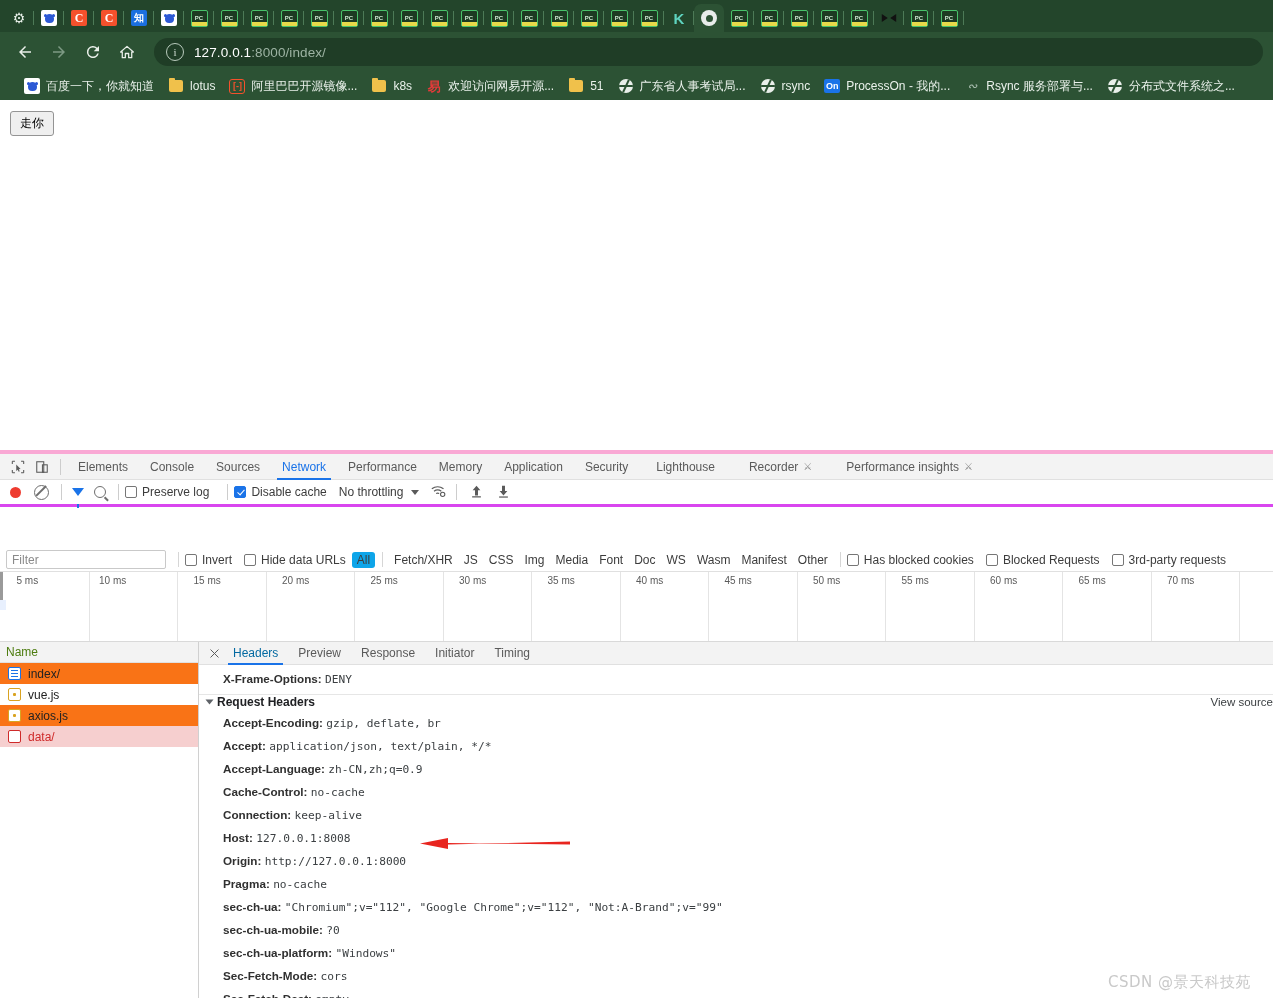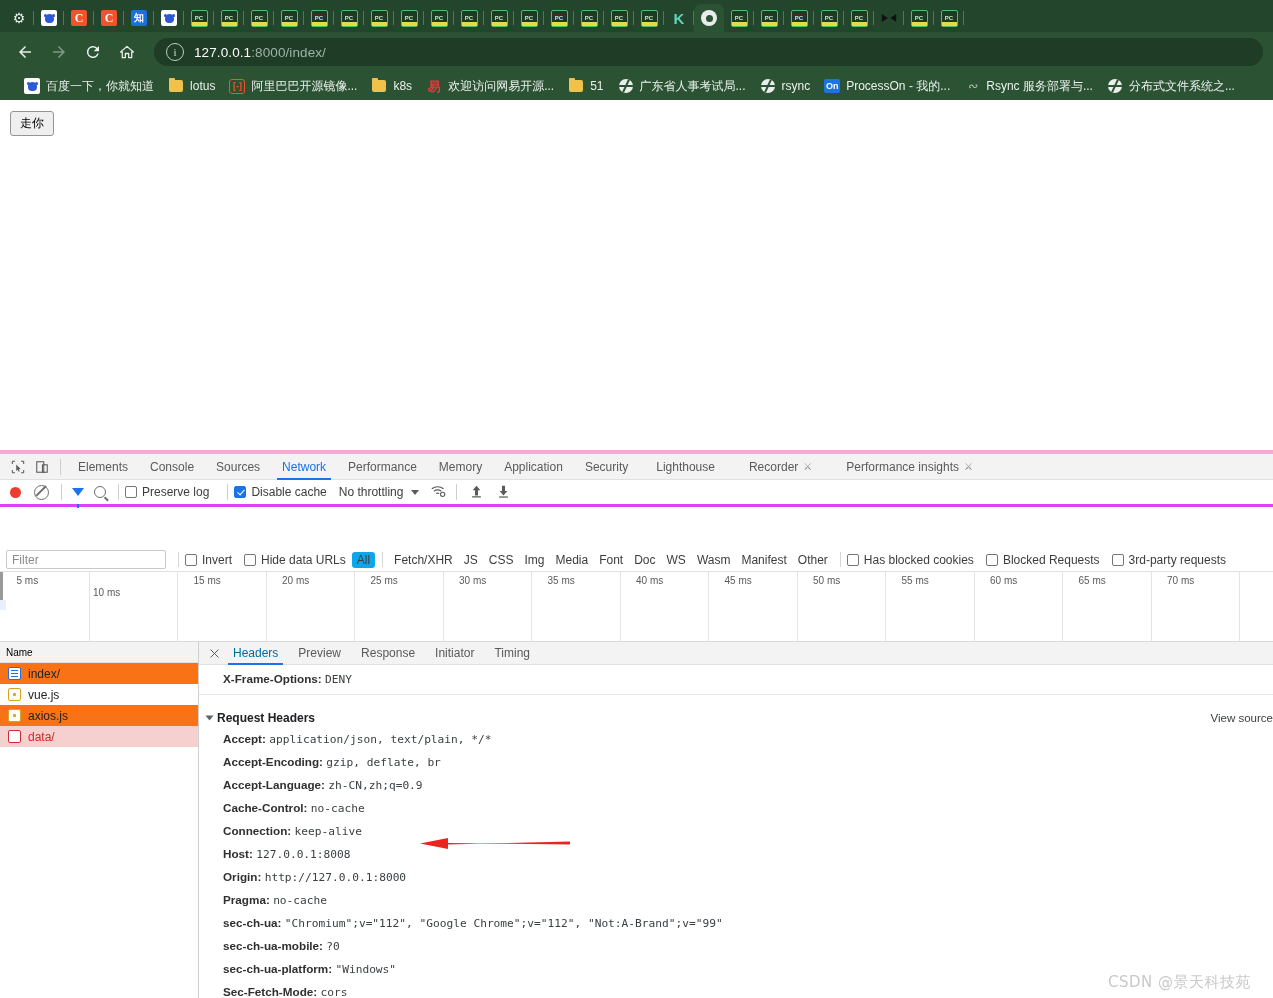--- a/index.html
+++ b/index.html
@@ -97,21 +97,21 @@
   .bar-sep{width:1px;height:15px;background:#d6d6d6;margin:0 6px;}
 
   #timeline{height:70px;position:relative;border-bottom:1px solid #d9d9d9;background:#fff;box-sizing:border-box;}
   .tl-tick{position:absolute;top:0;bottom:0;border-left:1px solid #e4e4e4;}
   .tl-label{position:absolute;top:3px;font-size:10px;color:#5a5a5a;text-align:left;}
   #tl-handle{position:absolute;left:0;top:0;width:3px;height:28px;background:#9a9a9a;}
   #tl-strip{position:absolute;left:0;top:28px;width:6px;height:10px;background:#e8f0fe;}
 
   #dt-split{display:flex;height:380px;}
   #req-list{width:199px;border-right:1px solid #d0d0d0;box-sizing:border-box;background:#fff;}
-  #req-head{height:21px;display:flex;align-items:center;padding-left:6px;font-size:10px;color:#000000;
+  #req-head{height:21px;display:flex;align-items:center;padding-left:6px;font-size:12px;color:#4d7c0f;
      border-bottom:1px solid #e0e0e0;background:#f3f3f3;box-sizing:border-box;}
   .req-row{height:21px;display:flex;align-items:center;padding-left:8px;font-size:12px;color:#222;box-sizing:border-box;}
   .req-row.alt{background:#f97316;}
   .req-row.sel{background:#f6cfcf;color:#cf2a2a;}
   .rico{width:13px;height:13px;margin-right:7px;flex:0 0 auto;box-sizing:border-box;}
   .rico.doc{border:1.3px solid #1a73e8;border-radius:2px;position:relative;background:#fff;}
   .rico.doc:after{content:"";position:absolute;left:2px;top:2px;right:2px;height:1px;background:#1a73e8;
      box-shadow:0 3px 0 0 #1a73e8, 0 6px 0 0 #1a73e8;}
   .rico.js{border:1.3px solid #d9a321;border-radius:2px;background:#fff;position:relative;}
   .rico.js:after{content:"";position:absolute;left:4px;top:4px;width:3px;height:3px;background:#d9a321;border-radius:1px;}
@@ -122,21 +122,21 @@
      background:#f3f3f3;box-sizing:border-box;}
   .close-x{width:18px;height:18px;display:flex;align-items:center;justify-content:center;color:#5a5a5a;font-size:13px;}
   .d-tab{height:23px;line-height:23px;padding:0 10px;font-size:12px;color:#5a5a5a;position:relative;}
   .d-tab.sel{color:#0369a1;}
   .d-tab.sel:after{content:"";position:absolute;left:5px;right:5px;bottom:0;height:2px;background:#1a73e8;}
 
   #headers-body{flex:1;overflow:hidden;position:relative;padding-top:3px;background:#fff;}
   .hrow{padding:2px 0 2px 24px;font-size:12px;line-height:18px;white-space:nowrap;}
   .hname{color:#303030;font-weight:bold;font-size:11.7px;font-family:"Liberation Sans",sans-serif;}
   .hval{color:#3c4043;font-family:"DejaVu Sans Mono","Liberation Mono",monospace;font-size:11.2px;}
-  .hsection{padding:16px 0 3px 6px;font-size:12px;color:#202124;font-weight:bold;display:flex;align-items:center;
+  .hsection{padding:0 0 3px 6px;font-size:12px;color:#202124;font-weight:bold;display:flex;align-items:center;
      border-top:1px solid #e6e6e6;margin-top:3px;position:relative;}
   .tri{width:0;height:0;border-left:5px solid #5f6368;border-top:4px solid transparent;border-bottom:4px solid transparent;
      transform:rotate(90deg);margin-right:5px;margin-left:2px;}
   #view-source{position:absolute;right:0;font-size:11.5px;color:#3c4043;font-weight:normal;}
   #red-arrow{position:absolute;left:418px;top:832px;width:152px;height:22px;}
   #watermark{position:absolute;right:22px;bottom:6px;font-size:15px;color:#c9c9c9;letter-spacing:.5px;
      font-family:"DejaVu Sans",sans-serif;}
 </style>
 </head>
 <body>
@@ -532,21 +532,21 @@
       <span>3rd-party requests</span>
     </label>
   </div>
 
   <div id="timeline">
     <div id="tl-handle"></div>
     <div id="tl-strip"></div>
   <div class="tl-tick" style="left: 88.5px;"></div>
       <div class="tl-label" style="left: 16.5px; width: 66px;">5 ms</div>
       <div class="tl-tick" style="left: 177px;"></div>
-      <div class="tl-label" style="left: 93px; width: 66px; margin-top: 12px;">10 ms</div>
+      <div class="tl-label" style="left: 99px; width: 66px;">10 ms</div>
       <div class="tl-tick" style="left: 265.5px;"></div>
       <div class="tl-label" style="left: 193.5px; width: 66px;">15 ms</div>
       <div class="tl-tick" style="left: 354px;"></div>
       <div class="tl-label" style="left: 282px; width: 66px;">20 ms</div>
       <div class="tl-tick" style="left: 442.5px;"></div>
       <div class="tl-label" style="left: 370.5px; width: 66px;">25 ms</div>
       <div class="tl-tick" style="left: 531px;"></div>
       <div class="tl-label" style="left: 459px; width: 66px;">30 ms</div>
       <div class="tl-tick" style="left: 619.5px;"></div>
       <div class="tl-label" style="left: 547.5px; width: 66px;">35 ms</div>
@@ -609,22 +609,22 @@
         <div class="hrow">
           <span class="hname">X-Frame-Options:</span>
           <span class="hval">DENY</span>
         </div>
         <div class="hsection">
           <span class="tri"></span>
           <span>Request Headers</span>
           <span id="view-source">View source</span>
         </div>
         <div id="req-headers">
+            <div class="hrow"><span class="hname">Accept-Encoding:</span> <span class="hval">gzip, deflate, br</span></div>
             <div class="hrow"><span class="hname">Accept:</span> <span class="hval">application/json, text/plain, */*</span></div>
-            <div class="hrow"><span class="hname">Accept-Encoding:</span> <span class="hval">gzip, deflate, br</span></div>
             <div class="hrow"><span class="hname">Accept-Language:</span> <span class="hval">zh-CN,zh;q=0.9</span></div>
             <div class="hrow"><span class="hname">Cache-Control:</span> <span class="hval">no-cache</span></div>
             <div class="hrow"><span class="hname">Connection:</span> <span class="hval">keep-alive</span></div>
             <div class="hrow"><span class="hname">Host:</span> <span class="hval">127.0.0.1:8008</span></div>
             <div class="hrow"><span class="hname">Origin:</span> <span class="hval">http://127.0.0.1:8000</span></div>
             <div class="hrow"><span class="hname">Pragma:</span> <span class="hval">no-cache</span></div>
             <div class="hrow"><span class="hname">sec-ch-ua:</span> <span class="hval">"Chromium";v="112", "Google Chrome";v="112", "Not:A-Brand";v="99"</span></div>
             <div class="hrow"><span class="hname">sec-ch-ua-mobile:</span> <span class="hval">?0</span></div>
             <div class="hrow"><span class="hname">sec-ch-ua-platform:</span> <span class="hval">"Windows"</span></div>
             <div class="hrow"><span class="hname">Sec-Fetch-Mode:</span> <span class="hval">cors</span></div>

